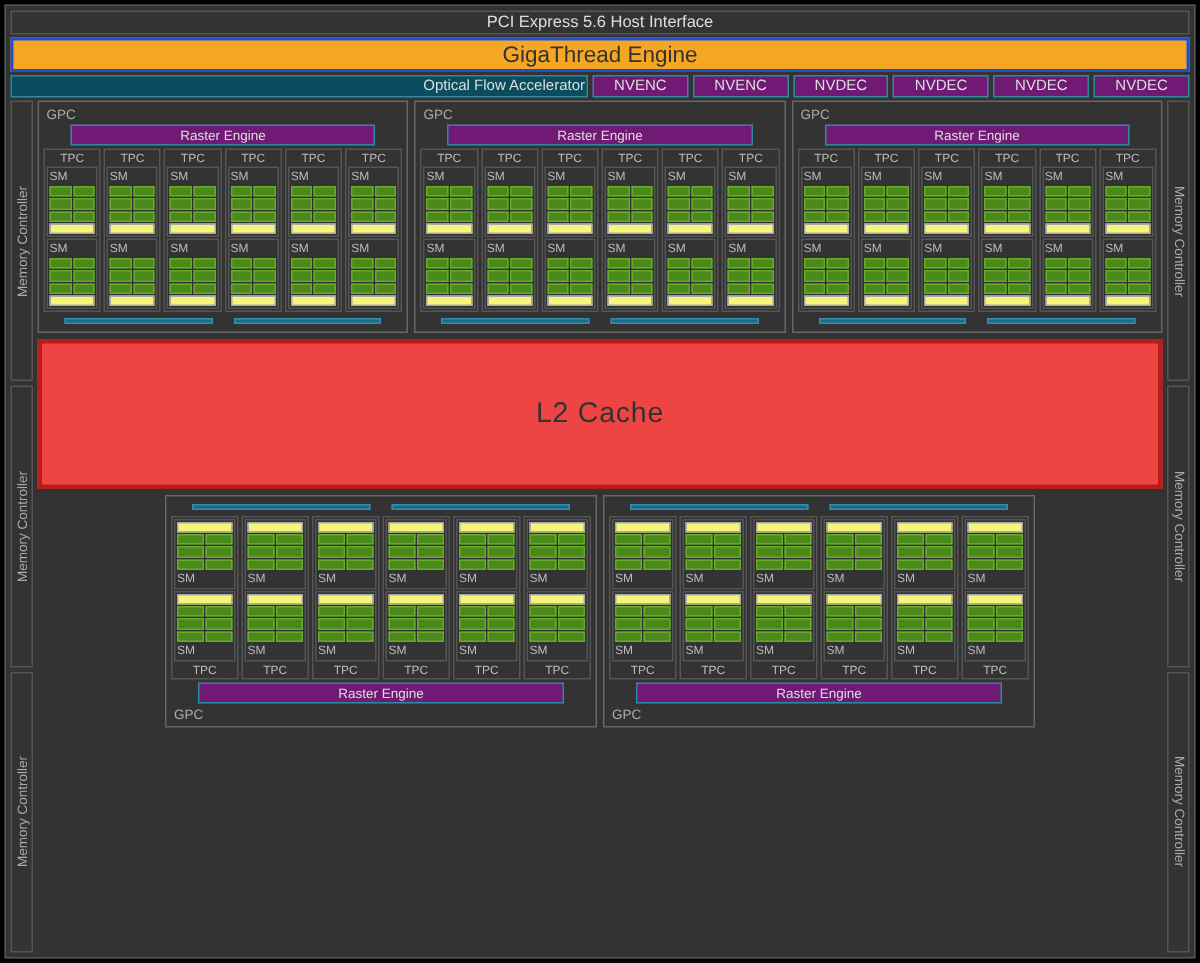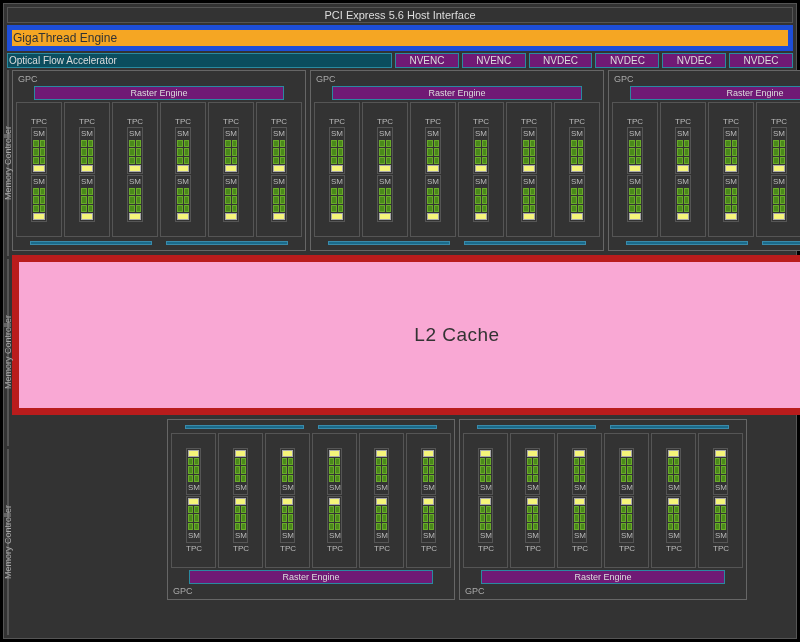--- a/index.html
+++ b/index.html
@@ -27,30 +27,31 @@
     background: #333;
     border: 1px solid #555;
     text-align: center;
     font-size: 11px;
     padding: 1px;
     color: #ddd;
   }
   .gigathread {
     background: #f5a623;
     color: #333;
-    font-size: 12px;
+    text-align: center;
+    font-size: 15px;
     padding: 1px;
-    border: 5px solid #1d4ed8;
+    border: 2px solid #1d4ed8;
   }
   .row-top-units { display: flex; gap: 3px; }
   .ofa {
     background: #0b4d5e;
     border: 1px solid #2a8aa0;
     color: #ddd;
-    text-align: left;
+    text-align: right;
     font-size: 10px;
     padding: 1px;
   }
   .enc-dec {
     background: #701a75;
     border: 1px solid #2a8aa0;
     color: #ddd;
     text-align: center;
     font-size: 10px;
     flex: 1;
@@ -128,37 +129,37 @@
   .tpc-row {
     display: flex;
     gap: 2px;
   }
   .tpc {
     flex: 1;
     border: 1px solid #555;
     display: flex;
     flex-direction: column;
     gap: 1px;
-    padding: 14px;
+    padding: 1px;
     min-width: 0;
   }
   .tpc-label {
     text-align: center;
     font-size: 8px;
     color: #bbb;
   }
   .sm {
     border: 1px solid #555;
     display: flex;
     flex-direction: column;
     gap: 1px;
     padding: 1px;
   }
   .sm-label {
-    text-align: center;
+    text-align: left;
     font-size: 8px;
     color: #bbb;
     line-height: 10px;
   }
   .cores {
     display: flex;
     gap: 1px;
     height: 24px;
   }
   .core-col {
@@ -182,28 +183,28 @@
     gap: 14px;
     padding: 2px 14px;
   }
   .bottom-bar {
     flex: 1;
     height: 4px;
     background: #1a6a8a;
     border: 1px solid #3a8aaa;
   }
   .l2-cache {
-    background: #f9a8d4;
+    background: #ef4444;
     color: #333;
     font-size: 19px;
     display: flex;
     align-items: center;
     justify-content: center;
-    height: 160px;
-    border: 7px solid #b91c1c;
+    height: 100px;
+    border: 3px solid #b91c1c;
     letter-spacing: 0.5px;
   }
 </style>
 </head>
 <body>
 
 <div class="outer">
   <div class="host-interface">PCI Express 5.6 Host Interface</div>
   <div class="gigathread">GigaThread Engine</div>
   <div class="row-top-units">

